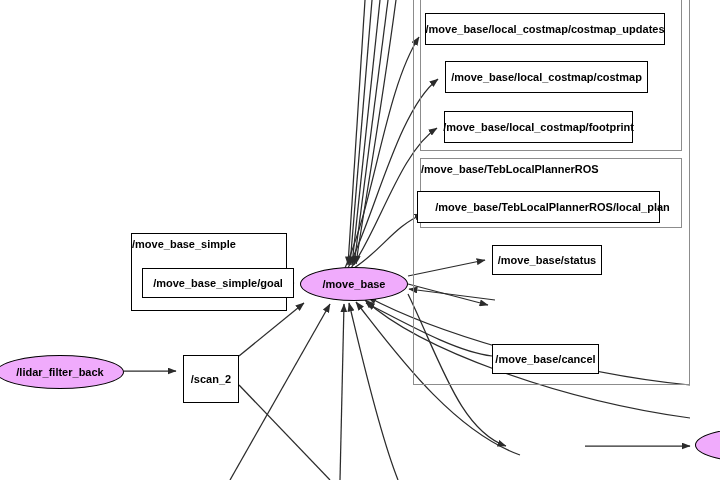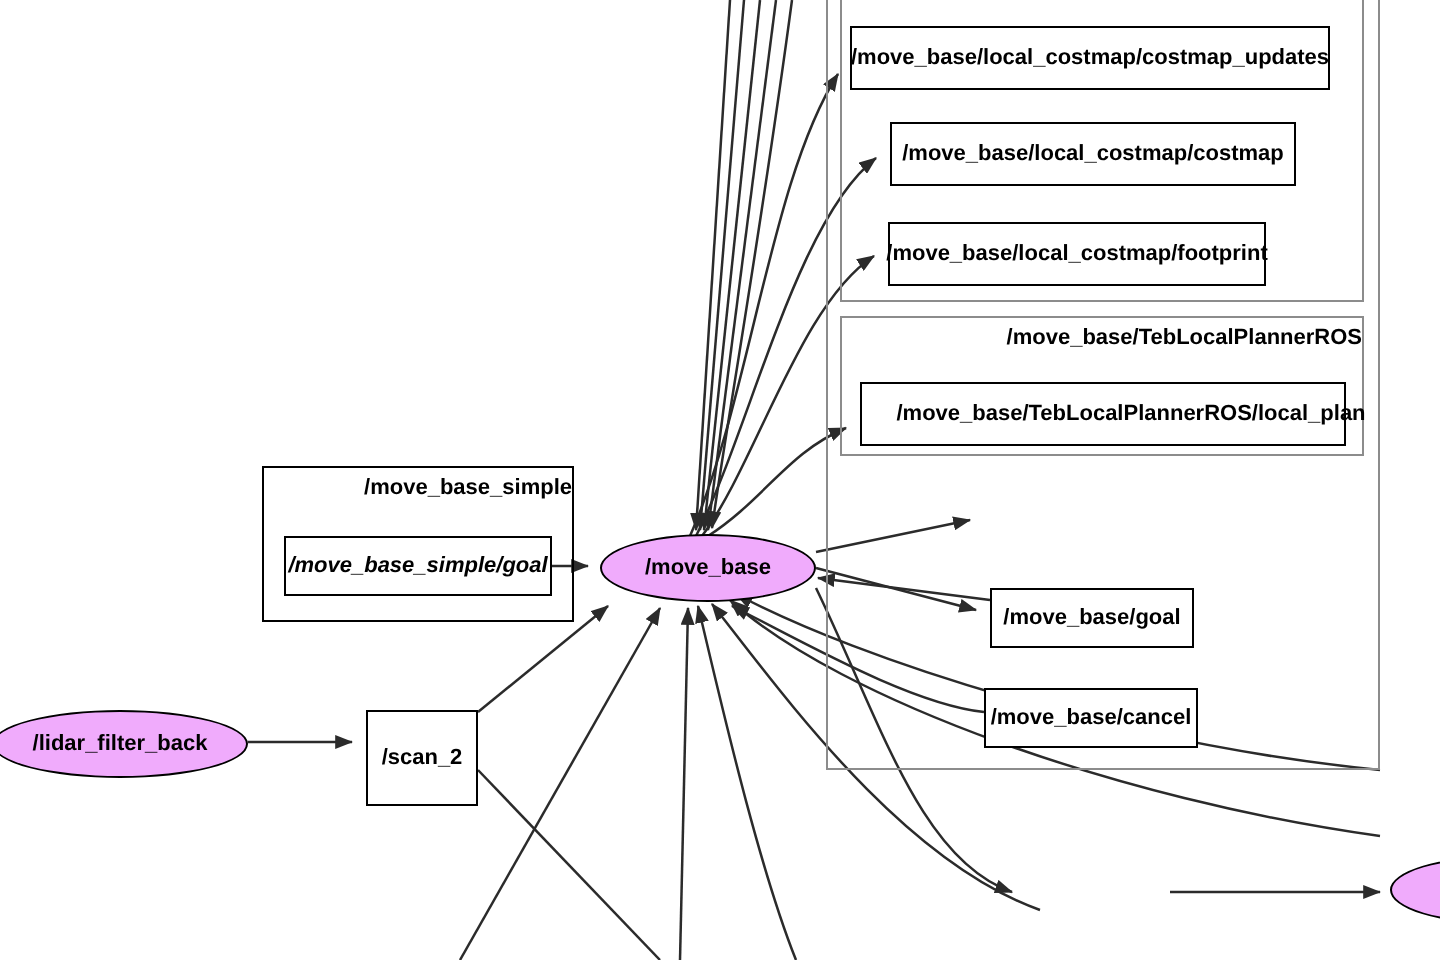--- a/index.html
+++ b/index.html
@@ -60,21 +60,21 @@
   .cluster {
     border: 1.4px solid #8c8c8c;
     background: transparent;
     z-index: 2;
   }
   .cluster-label {
     position: absolute;
     left: 0;
     right: 0;
     top: 4px;
-    text-align: right;
+    text-align: left;
     font-size: 11px;
     font-weight: bold;
     color: #000000;
     white-space: nowrap;
   }
 </style>
 </head>
 <body>
 
 <div id="canvas">
@@ -141,28 +141,28 @@
   <div class="cluster" style="left:131px; top:233px; width:156px; height:78px; border-color:#000000;">
     <div class="cluster-label">/move_base_simple</div>
   </div>
 
   <div class="node-box" style="left:425px; top:13px; width:240px; height:32px;">/move_base/local_costmap/costmap_updates</div>
 
   <div class="node-box" style="left:445px; top:61px; width:203px; height:32px;">/move_base/local_costmap/costmap</div>
 
   <div class="node-box" style="left:444px; top:111px; width:189px; height:32px;">/move_base/local_costmap/footprint</div>
 
-  <div class="node-box" style="left:430px; top:191px; width:243px; height:32px;padding-left:28px;">/move_base/TebLocalPlannerROS/local_plan</div>
+  <div class="node-box" style="left:417px; top:191px; width:243px; height:32px;padding-left:28px;">/move_base/TebLocalPlannerROS/local_plan</div>
 
+  <div class="node-box" style="left:492px; top:245px; width:110px; height:30px;">/move_base/status</div>
 
-  <div class="node-box" style="left:495px; top:294px; width:102px; height:30px;">/move_base/goal</div>
 
   <div class="node-box" style="left:492px; top:344px; width:107px; height:30px;">/move_base/cancel</div>
 
-  <div class="node-box" style="left:142px; top:268px; width:134px; height:30px;font-style:italic;">/move_base_simple/goal</div>
+  <div class="node-box" style="left:142px; top:268px; width:152px; height:30px;">/move_base_simple/goal</div>
 
   <div class="node-box" style="left:183px; top:355px; width:56px; height:48px;">/scan_2</div>
 
 
   <div class="node-ellipse" style="left:300px; top:267px; width:108px; height:34px;">/move_base</div>
 
   <div class="node-ellipse" style="left:-4px; top:355px; width:128px; height:34px;">/lidar_filter_back</div>
 
   <div class="node-ellipse" style="left:695px; top:428px; width:110px; height:34px;"></div>
 

